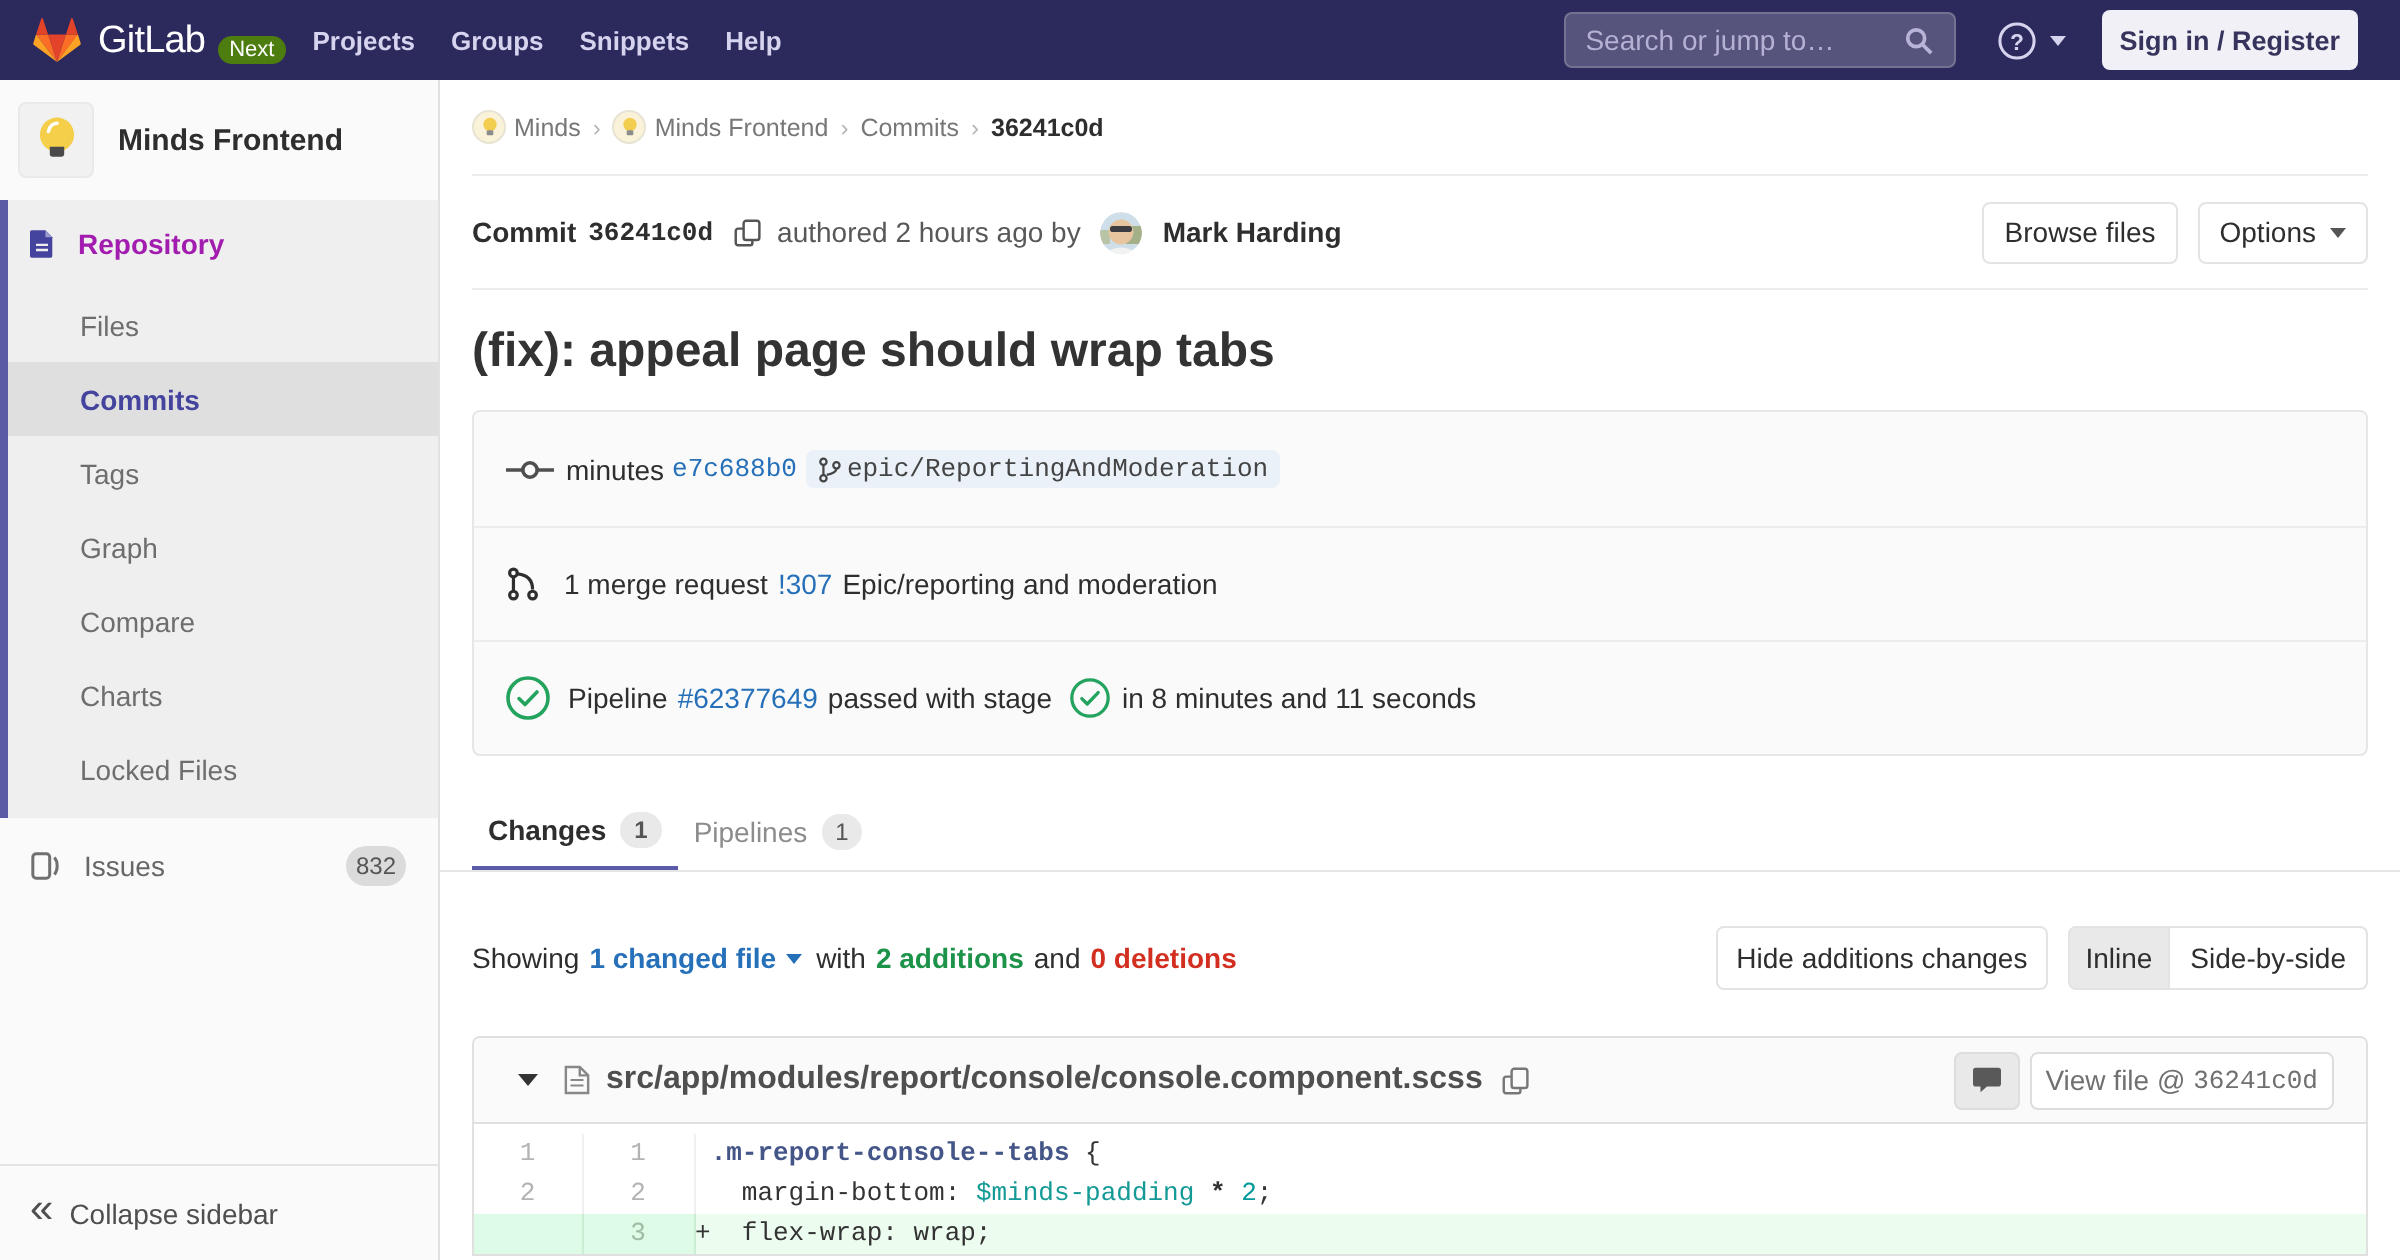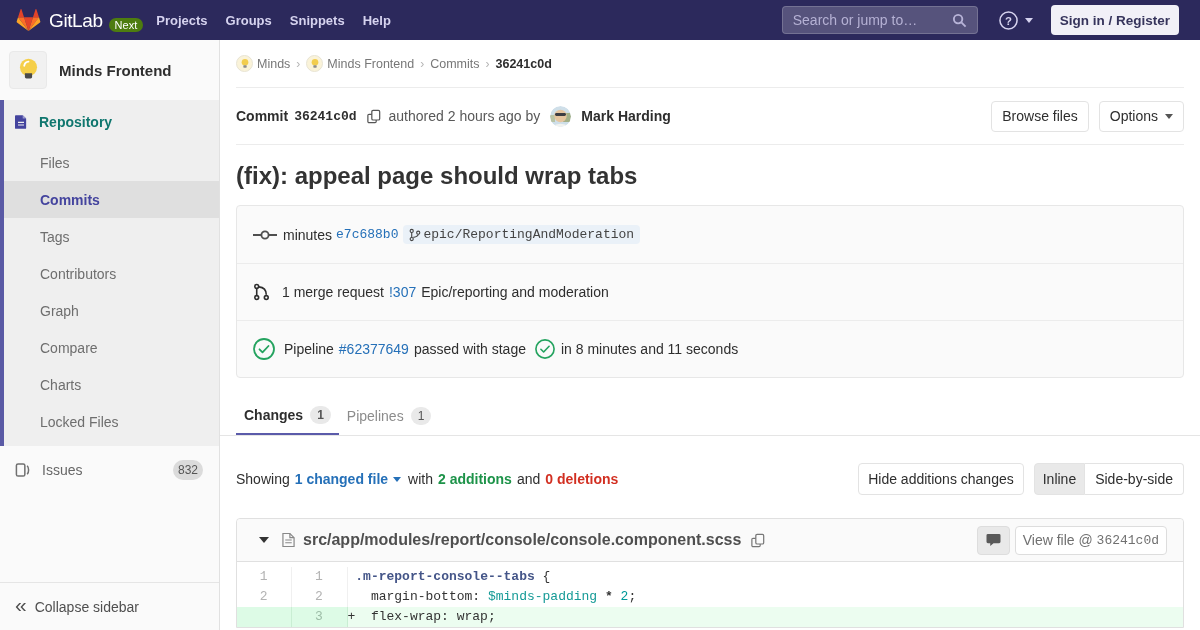--- a/index.html
+++ b/index.html
@@ -33,21 +33,21 @@
 .sidebar { position:absolute; left:0; top:40px; width:220px; height:590px;
   background:#fafafa; border-right:1px solid #e1e1e1; }
 .ctx-header { display:flex; align-items:center; padding:10px 10px 10px 9px; height:60px; }
 .ctx-avatar { width:38px; height:38px; background:#f1f1f1; border:1px solid #e9e9e9;
   border-radius:4px; display:flex; align-items:center; justify-content:center; }
 .ctx-title { font-size:15px; font-weight:700; color:#2e2e2e; margin-left:12px; }
 .snav-item { display:flex; align-items:center; height:45px; padding-left:15px;
   color:#676767; font-size:14px; }
 .snav-item svg { margin-right:12px; flex:none; }
 .sec-repo { background:#efefef; border-left:4px solid #5a5aa5; padding-bottom:6px; }
-.sec-repo .snav-item { padding-left:11px; color:#0f766e; font-weight:700; height:44px; }
+.sec-repo .snav-item { padding-left:11px; color:#a21caf; font-weight:700; height:44px; }
 .subnav a { display:flex; align-items:center; height:37px; padding-left:36px;
   color:#6e6e6e; font-size:14px; text-decoration:none; }
 .subnav a.active { background:#dfdfdf; color:#44449e; font-weight:700; }
 .issues-item { display:flex; align-items:center; height:46px; padding:0 16px 0 15px;
   color:#676767; font-size:14px; margin-top:1px; }
 .issues-item svg { margin-right:12px; flex:none; }
 .count-badge { margin-left:auto; background:#dbdbdb; color:#555; border-radius:10px;
   font-size:12px; padding:3px 5px; }
 .collapse-btn { position:absolute; bottom:0; left:0; width:219px; height:48px;
   border-top:1px solid #e5e5e5; display:flex; align-items:center; padding-left:15px;
@@ -199,21 +199,20 @@
           <path d="M1 0h8l4 4v11a1 1 0 0 1-1 1H1a1 1 0 0 1-1-1V1a1 1 0 0 1 1-1z"></path>
           <path d="M9 0l4 4H9z" fill="#9a9ace"></path>
           <path d="M3.5 8.5h7M3.5 11.5h7" stroke="#efefef" stroke-width="1.4"></path>
         </svg>
         Repository
       </div>
       <div class="subnav">
         <a>Files</a>
         <a class="active">Commits</a>
         <a>Tags</a>
-        <a>Contributors</a>
         <a>Graph</a>
         <a>Compare</a>
         <a>Charts</a>
         <a>Locked Files</a>
       </div>
     </div>
     <div class="issues-item">
       <svg width="15" height="16" viewBox="0 0 16 16" fill="none" stroke="#707070" stroke-width="1.6">
         <rect x="1.5" y="1.5" width="9" height="13" rx="1.8"></rect>
         <path d="M13 3.5c.9 1 1.5 2.6 1.5 4.5s-.6 3.5-1.5 4.5"></path>

